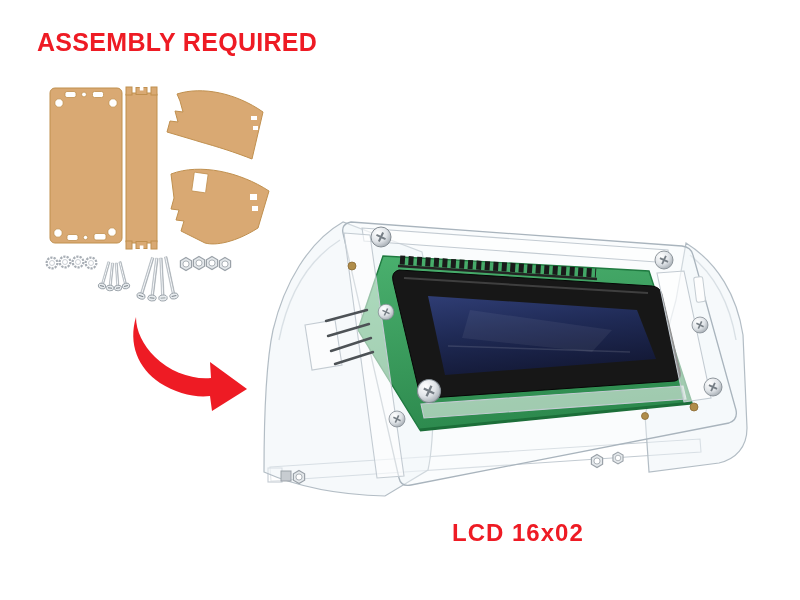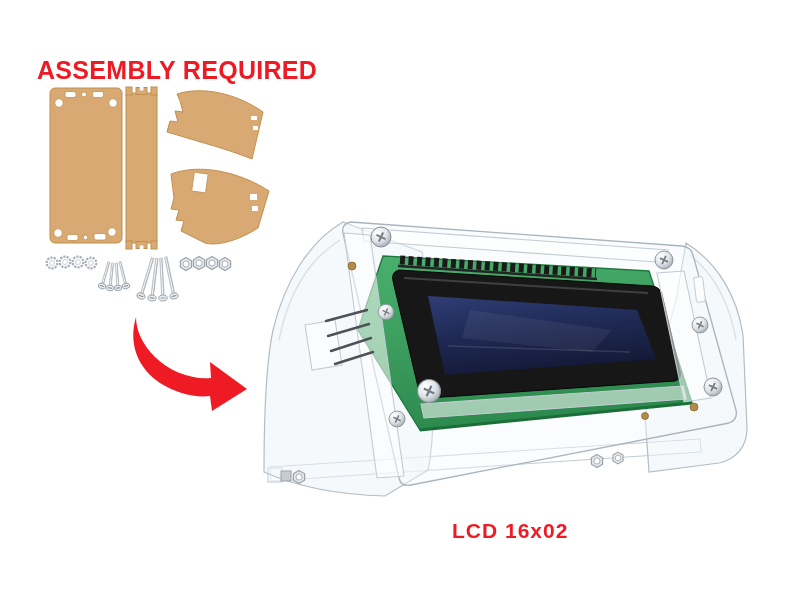--- a/index.html
+++ b/index.html
@@ -10,22 +10,22 @@
     --acrylic-line:#b3bdc5;
     --acrylic-fill:#eef4f7;
   }
   html,body{margin:0;padding:0;}
   body{
     width:800px;height:600px;position:relative;overflow:hidden;
     background:var(--background);
     font-family:"Liberation Sans", sans-serif;
   }
   .label{position:absolute;color:var(--accent-red);white-space:nowrap;}
-  #assembly-label{left:37px;top:28px;font-size:25px;font-weight:bold;letter-spacing:.3px;margin-top:28px;}
-  #product-label{left:452px;top:519px;font-size:21px;font-weight:600;letter-spacing:1px;}
+  #assembly-label{left:37px;top:28px;font-size:25px;font-weight:bold;letter-spacing:.3px;}
+  #product-label{left:452px;top:519px;font-size:24px;font-weight:600;letter-spacing:1px;}
   svg{position:absolute;display:block;}
   #kit-svg{left:35px;top:75px;}
   #arrow-svg{left:112px;top:298px;}
   #product-svg{left:238px;top:193px;}
 
   .kraft{fill:var(--kraft);stroke:var(--kraft-edge);stroke-width:1;}
   .cut{fill:#ffffff;stroke:var(--kraft-edge);stroke-width:.8;}
   .cut2{fill:#ffffff;stroke:none;}
   .acrylic{fill:var(--acrylic-fill);fill-opacity:.5;stroke:var(--acrylic-line);stroke-width:1.2;}
   .acrylic-front{fill:#f4f8fa;fill-opacity:.45;stroke:#a9b4bd;stroke-width:1.3;}

